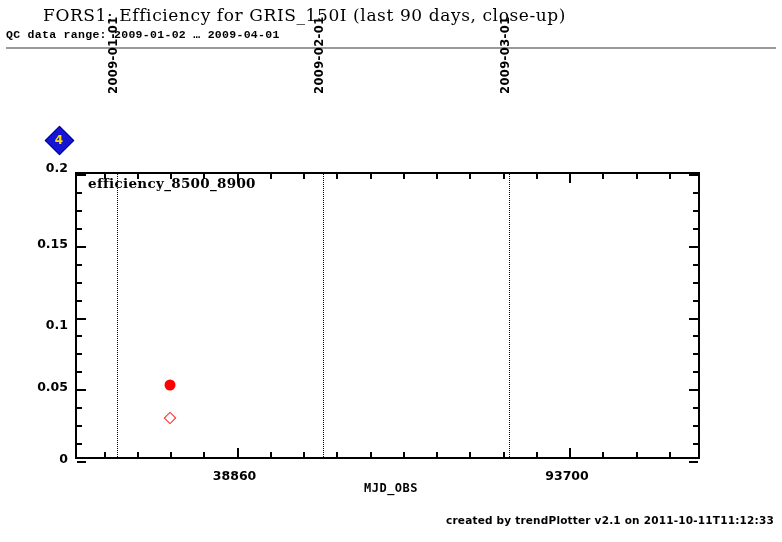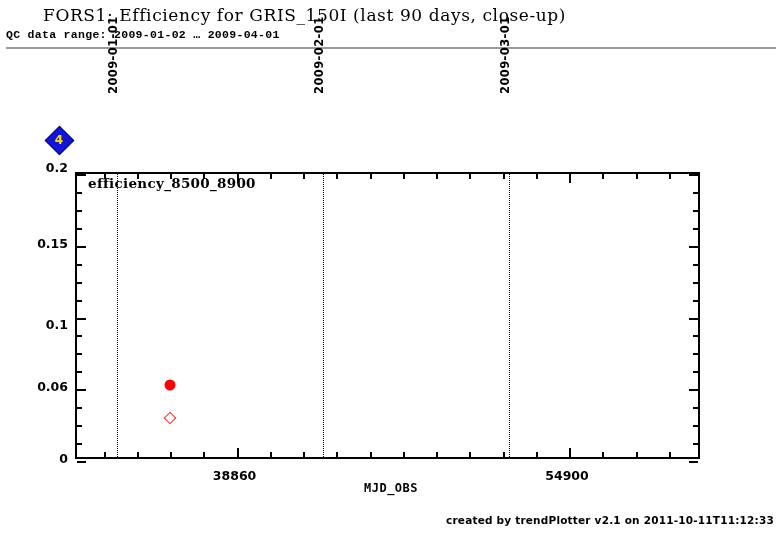--- a/index.html
+++ b/index.html
@@ -328,23 +328,23 @@
       <div class="tick-minor-x-t" style="left: 591.755px;"></div>
       <div class="pt-filled-circle" style="left: 93.0851px; top: 210.945px; background: rgb(254, 0, 0);"></div>
       <div class="pt-open-diamond" style="left: 93.0851px; top: 243.95px; border-color: rgb(254, 32, 32);"></div>
     </div>
 </div>
 
 <div id="legend-label">efficiency_8500_8900</div>
 
 <div id="axis-ticks">
     <div class="ylabel" style="left: 0px; width: 68px; top: 451px;">0</div>
-    <div class="ylabel" style="left: 0px; width: 68px; top: 379.25px;">0.06</div>
+    <div class="ylabel" style="left: 0px; width: 68px; top: 379.25px;">0.05</div>
     <div class="ylabel" style="left: 0px; width: 68px; top: 317px;">0.1</div>
     <div class="ylabel" style="left: 0px; width: 68px; top: 235.75px;">0.15</div>
     <div class="ylabel" style="left: 0px; width: 68px; top: 160px;">0.2</div>
     <div class="xlabel" style="left: 184.574px; width: 100px; top: 468px;">38860</div>
-    <div class="xlabel" style="left: 517.021px; width: 100px; top: 468px;">54900</div>
+    <div class="xlabel" style="left: 517.021px; width: 100px; top: 468px;">93700</div>
   </div>
 
 <div id="axis-title-x">MJD_OBS</div>
 
 <div id="footer-credit">created by trendPlotter v2.1 on 2011-10-11T11:12:33</div>
 
 </body></html>

